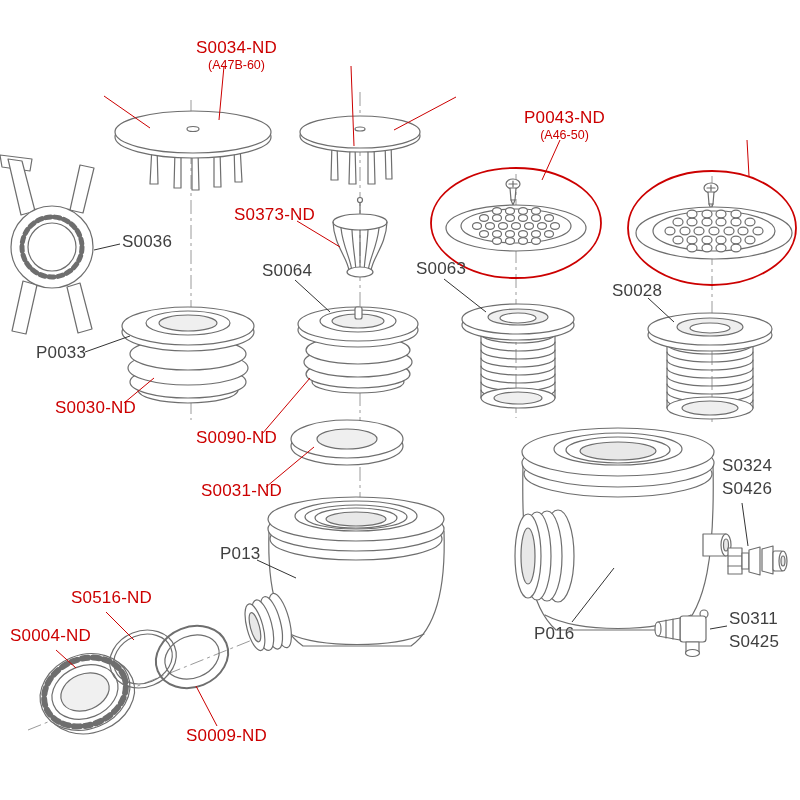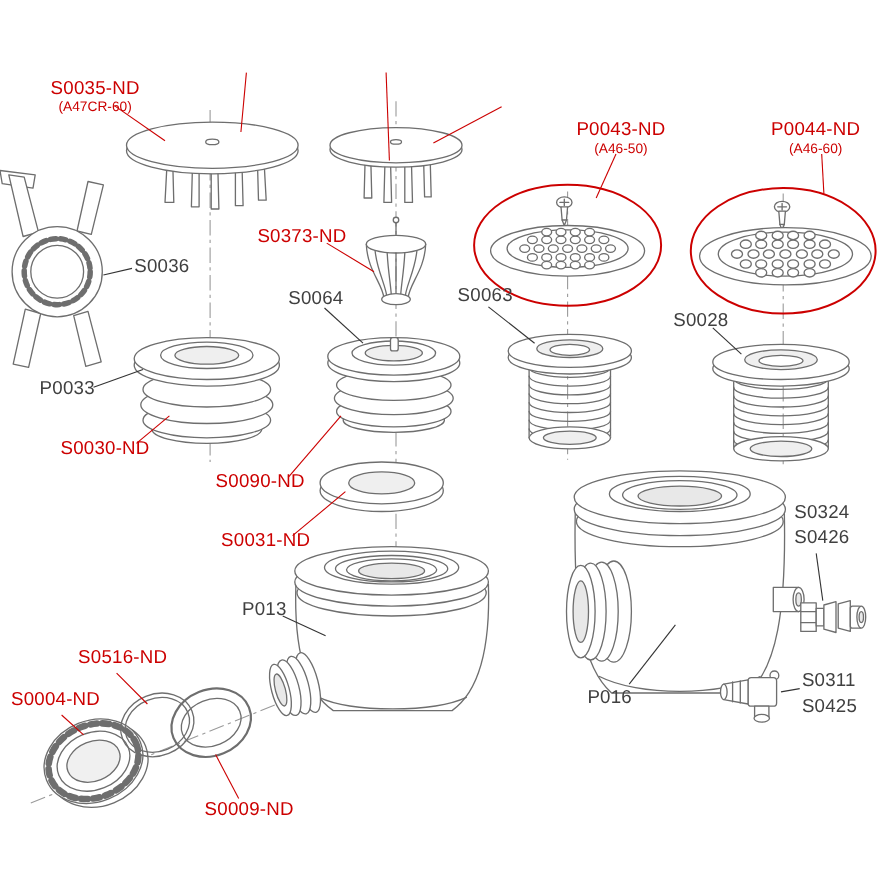--- a/index.html
+++ b/index.html
@@ -328,32 +328,28 @@
     <path d="M444 279 L486 312"></path>
     <path d="M648 298 L674 322"></path>
     <path d="M85 352 L130 336"></path>
     <path d="M257 560 L296 578"></path>
     <path d="M572 622 L614 568"></path>
     <path d="M742 503 L748 546"></path>
     <path d="M727 626 L710 629"></path>
   </g>
 </svg>
 
-<div class="label red" style="left:46px;top:70px">
-  <div class="pn">S0035-ND</div>
-  <div class="sub">(A47CR-60)</div>
+<div class="label red" style="left:196px;top:38px">
+  <div class="pn">S0034-ND</div>
+  <div class="sub">(A47B-60)</div>
 </div>
 <div class="label red" style="left:524px;top:108px">
   <div class="pn">P0043-ND</div>
   <div class="sub">(A46-50)</div>
 </div>
-<div class="label red" style="left:701px;top:108px">
-  <div class="pn">P0044-ND</div>
-  <div class="sub">(A46-60)</div>
-</div>
 <div class="label red" style="left:234px;top:205px">
   <div class="pn">S0373-ND</div>
 </div>
 <div class="label black" style="left:122px;top:232px">
   <div class="pn">S0036</div>
 </div>
 <div class="label black" style="left:262px;top:261px">
   <div class="pn">S0064</div>
 </div>
 <div class="label black" style="left:416px;top:259px">

